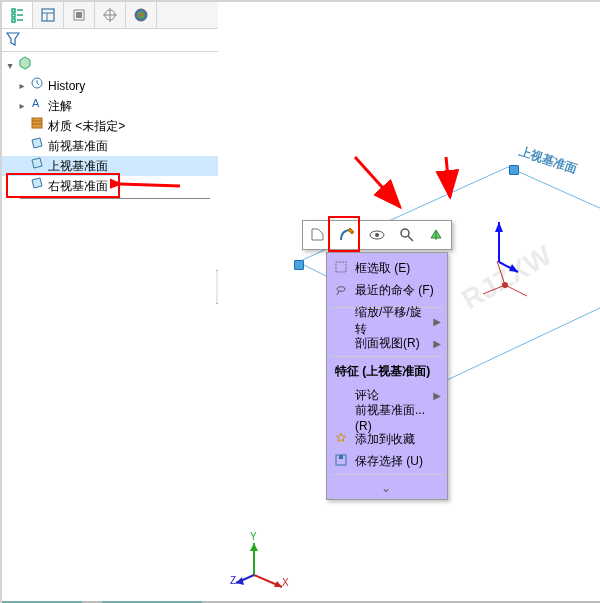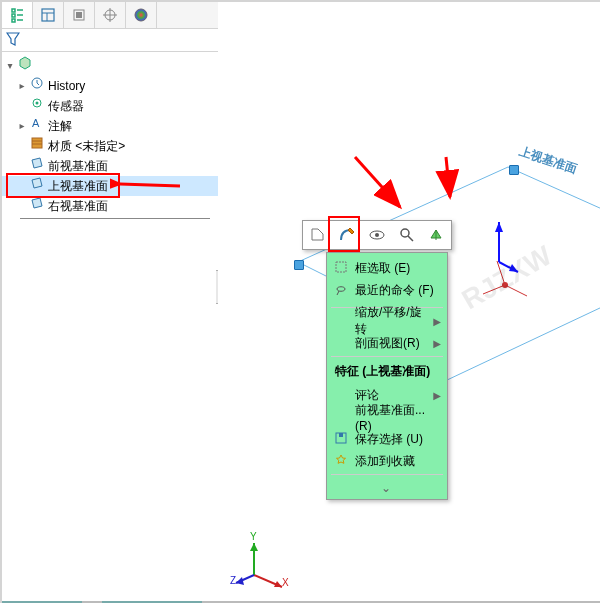--- a/index.html
+++ b/index.html
@@ -12,21 +12,21 @@
   .tree-row{display:flex;align-items:center;height:20px;line-height:20px;white-space:nowrap;padding:0 2px;cursor:default}
   .tree-row.selected{background:#cde8ff}
   .tree-row .tw{width:12px;text-align:center;color:#666;font-size:10px}
   .tree-row .ic{width:18px;text-align:center}
   .tree-row .lbl{padding-left:2px}
   .indent1{padding-left:14px}
   .sep{border-top:1px solid #888;margin:2px 8px 2px 18px}
   .handle{position:absolute;left:214px;top:268px;width:8px;height:32px;background:#e8e8e8;border:1px solid #b0b0b0;border-left:none;border-radius:0 4px 4px 0}
   .viewport{position:absolute;left:216px;top:0;right:0;bottom:0;background:#fff}
   svg.scene{position:absolute;left:0;top:0;width:384px;height:600px}
-  .ctx{position:absolute;left:324px;top:216px;width:120px;background:#86efac;border:1px solid #999;box-shadow:2px 2px 4px rgba(0,0,0,.25);font-size:12px}
+  .ctx{position:absolute;left:324px;top:216px;width:120px;background:#c4b5fd;border:1px solid #999;box-shadow:2px 2px 4px rgba(0,0,0,.25);font-size:12px}
   .ctx-top{position:absolute;left:300px;top:218px;width:148px;height:28px;background:#fff;border:1px solid #999;box-shadow:2px 2px 4px rgba(0,0,0,.25);display:flex;align-items:center;justify-content:space-around}
   .ctx-top .ib{width:22px;height:22px;display:flex;align-items:center;justify-content:center}
   .redbox{position:absolute;left:326px;top:214px;width:28px;height:32px;border:2px solid red;pointer-events:none}
   .ctx-section{padding:4px 0}
   .ctx hr{border:none;border-top:1px solid #ccc;margin:2px 4px}
   .ctx-item{display:flex;align-items:center;height:22px;padding:0 6px 0 4px;cursor:default}
   .ctx-item .ci{width:20px;text-align:center;color:#555}
   .ctx-item .ct{flex:1;padding-left:4px}
   .ctx-item .ar{color:#666;font-size:10px}
   .ctx-head{font-weight:bold;padding:4px 8px}
@@ -97,28 +97,20 @@
     </div>
     <div class="tree-row indent1">
       <span class="tw">▸</span>
       <span class="ic"><svg width="14" height="14">
             <circle cx="7" cy="7" r="5" fill="none" stroke="#37a"></circle>
             <path d="M7 4v3l2 2" stroke="#37a" fill="none"></path>
           </svg></span>
       <span class="lbl">History</span>
     </div>
     <div class="tree-row indent1">
-      <span class="tw"></span>
-      <span class="ic"><svg width="14" height="14">
-            <circle cx="7" cy="7" r="4" fill="none" stroke="#2a7"></circle>
-            <circle cx="7" cy="7" r="1.5" fill="#2a7"></circle>
-          </svg></span>
-      <span class="lbl">传感器</span>
-    </div>
-    <div class="tree-row indent1">
       <span class="tw">▸</span>
       <span class="ic"><svg width="14" height="14">
             <text x="2" y="11" font-size="11" fill="#26a">A</text>
           </svg></span>
       <span class="lbl">注解</span>
     </div>
     <div class="tree-row indent1">
       <span class="tw"></span>
       <span class="ic"><svg width="14" height="14">
             <rect x="2" y="2" width="10" height="10" fill="#d93" stroke="#a62"></rect>
@@ -263,30 +255,30 @@
     <span class="ci"></span>
       <span class="ct">评论</span>
     <span class="ar">▶</span>
   </div>
   <div class="ctx-item">
     <span class="ci"></span>
       <span class="ct">前视基准面... (R)</span>
   </div>
   <div class="ctx-item">
     <span class="ci"><svg width="14" height="14">
+          <path d="M7 2l1.5 3 3 .3-2.3 2 .7 3L7 9l-2.9 1.3.7-3L2.5 5.3l3-.3z" fill="none" stroke="#c90"></path>
+        </svg></span>
+    <span class="ct">添加到收藏</span>
+  </div>
+  <div class="ctx-item">
+    <span class="ci"><svg width="14" height="14">
           <rect x="2" y="2" width="10" height="10" fill="none" stroke="#37a"></rect>
           <rect x="5" y="2" width="4" height="4" fill="#37a"></rect>
         </svg></span>
     <span class="ct">保存选择 (U)</span>
-  </div>
-  <div class="ctx-item">
-    <span class="ci"><svg width="14" height="14">
-          <path d="M7 2l1.5 3 3 .3-2.3 2 .7 3L7 9l-2.9 1.3.7-3L2.5 5.3l3-.3z" fill="none" stroke="#c90"></path>
-        </svg></span>
-    <span class="ct">添加到收藏</span>
   </div>
   <hr>
   <div class="ctx-expand">⌄</div>
 </div>
 
 <div class="triad">
   <svg width="60" height="60">
     <line x1="20" y1="44" x2="48" y2="56" stroke="#c22" stroke-width="2"></line>
       <path d="M48 56l-8 0 3-6z" fill="#c22"></path>
     <line x1="20" y1="44" x2="20" y2="12" stroke="#2a2" stroke-width="2"></line>

